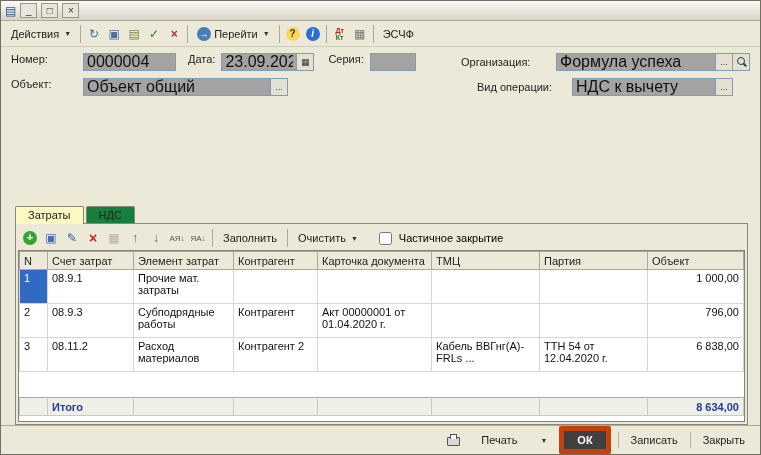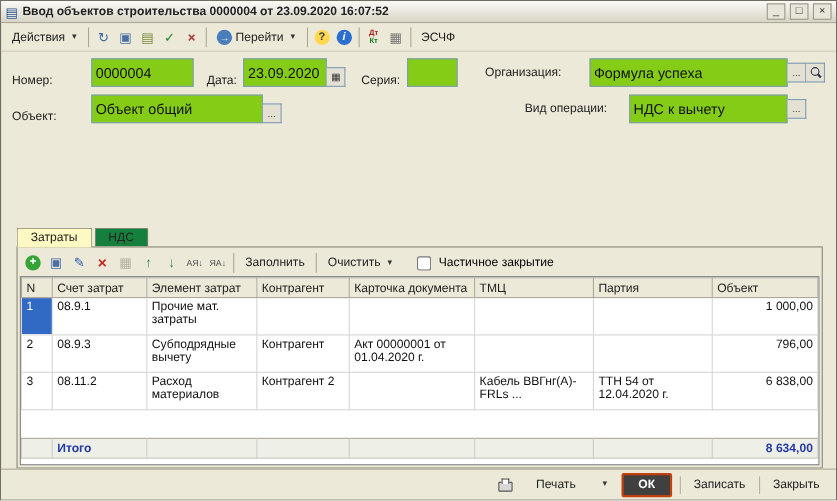--- a/index.html
+++ b/index.html
@@ -28,26 +28,26 @@
           line-height:14px; text-align:center; display:inline-block; }
   .help-ic { width:14px; height:14px; border-radius:50%; background:#ffd851; color:#333; font-weight:bold;
              font-size:10px; line-height:14px; text-align:center; display:inline-block; }
   .info-ic { width:14px; height:14px; border-radius:50%; background:#2d6fd1; color:#fff; font-weight:bold;
              font-style:italic; font-size:10px; line-height:14px; text-align:center; display:inline-block; }
   .dtkt { display:inline-flex; flex-direction:column; font-size:7px; line-height:7px; font-weight:bold; }
   .dtkt .dt { color:#b22222; } .dtkt .kt { color:#1d7a1d; }
 
   
   .form { flex:0 0 54px; padding:6px 10px 0 10px; display:flex; flex-direction:column; gap:7px; }
-  .frow { display:flex; align-items:flex-end; }
+  .frow { display:flex; align-items:flex-start; }
   .lbl { color:#222; }
   .lbl-left { width:72px; flex:0 0 72px; }
   .lbl-right { width:95px; flex:0 0 95px; }
-  .inp { height:18px; border:1px solid #7f9db9; background:#84cc16; padding:12px 3px;
-         font-family:"Liberation Sans",sans-serif; font-size:13px; color:#111; }
+  .inp { height:18px; border:1px solid #7f9db9; background:#a3a3a3; padding:0 3px;
+         font-family:"Liberation Sans",sans-serif; font-size:16px; color:#111; }
   .sq-btn { width:17px; height:18px; border:1px solid #7f9db9; border-left:none; background:#e4e1d2;
             font-size:9px; line-height:10px; text-align:center; padding:0; color:#333; }
   .mag { position:relative; width:17px; height:18px; border:1px solid #7f9db9; border-left:none; background:#e4e1d2; }
   .mag::before { content:""; position:absolute; left:4px; top:3px; width:6px; height:6px;
                  border:1.5px solid #335; border-radius:50%; }
   .mag::after { content:""; position:absolute; left:10px; top:10px; width:4px; height:1.5px;
                 background:#335; transform:rotate(45deg); }
   .right-group { margin-left:auto; display:flex; align-items:center; }
   .gap { flex:1 1 auto; }
 
@@ -87,32 +87,31 @@
 
   
   .footer { margin-top:auto; flex:0 0 28px; border-top:1px solid #aca899; background:#ece9d8;
             display:flex; align-items:center; justify-content:flex-end; gap:7px; padding:0 10px; }
   .fbtn { display:inline-flex; align-items:center; gap:21px; background:transparent; border:1px solid transparent;
           font-family:Liberation Sans, sans-serif; font-size:11px; color:#222; padding:2px 4px; }
   .printer { position:relative; width:13px; height:9px; background:#d8d8d8; border:1px solid #555;
              border-radius:1px; margin-top:3px; }
   .printer::before { content:""; position:absolute; top:-4px; left:2px; right:2px; height:4px;
                      background:#fff; border:1px solid #555; border-bottom:none; }
-  .ok-btn { background:#404040; color:#fff; border:2px solid #c2410c; border-radius:2px; padding:3px 13px;
+  .ok-btn { background:#404040; color:#fff; border:5px solid #c2410c; border-radius:2px; padding:3px 13px;
             font-family:"Liberation Sans",sans-serif; font-size:11px; font-weight:bold; }
   .fsep { width:1px; height:16px; background:#b5b2a5; }
 </style>
 </head>
 <body>
 
 <div class="window">
 
   <div class="titlebar">
     <span class="title-icon">▤</span>
-    <span class="title-text">Ввод объектов строительства 0000004 от 23.09.2020 16:07:52</span>
     <span class="wbtn">_</span>
     <span class="wbtn">□</span>
     <span class="wbtn">×</span>
   </div>
 
   <div class="toolbar">
     <button class="tbtn">
       <span>Действия</span>
       <span class="arr">▼</span>
     </button>
@@ -167,30 +166,30 @@
       <input class="inp" style="width: 93px;" value="0000004">
       <span class="lbl" style="margin:0 6px 0 12px">Дата:</span>
       <input class="inp" style="width: 76px;" value="23.09.2020">
       <button class="sq-btn">
         <span>▦</span>
       </button>
       <span class="lbl" style="margin:0 6px 0 14px">Серия:</span>
       <input class="inp" style="width: 46px;" value="">
       <span class="right-group">
         <span class="lbl lbl-right">Организация:</span>
-        <input class="inp" style="width: 180px;" value="Формула успеха">
+        <input class="inp" style="width: 160px;" value="Формула успеха">
         <button class="sq-btn">
           <span>...</span>
         </button>
         <button class="mag"><span></span></button>
       </span>
     </div>
     <div class="frow">
       <span class="lbl lbl-left">Объект:</span>
-      <input class="inp" style="width: 156px;" value="Объект общий">
+      <input class="inp" style="width: 188px;" value="Объект общий">
       <button class="sq-btn">
         <span>...</span>
       </button>
       <span class="right-group">
         <span class="lbl lbl-right">Вид операции:</span>
         <input class="inp" style="width: 144px;" value="НДС к вычету">
         <button class="sq-btn">
           <span>...</span>
         </button>
         <span style="width:17px"></span>
@@ -281,21 +280,21 @@
             <td>Прочие мат. затраты</td>
             <td></td>
             <td></td>
             <td></td>
             <td></td>
             <td class="sum">1 000,00</td>
           </tr>
           <tr class="data">
             <td>2</td>
             <td>08.9.3</td>
-            <td>Субподрядные вычету</td>
+            <td>Субподрядные работы</td>
             <td>Контрагент</td>
             <td>Акт 00000001 от 01.04.2020 г.</td>
             <td></td>
             <td></td>
             <td class="sum">796,00</td>
           </tr>
           <tr class="data">
             <td>3</td>
             <td>08.11.2</td>
             <td>Расход материалов</td>

